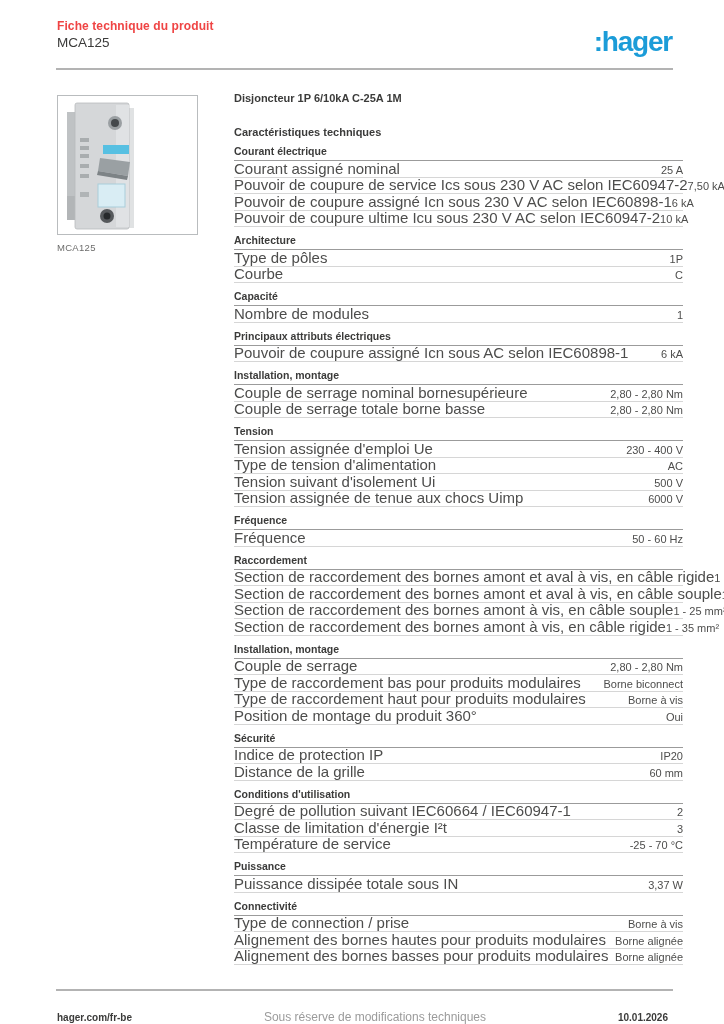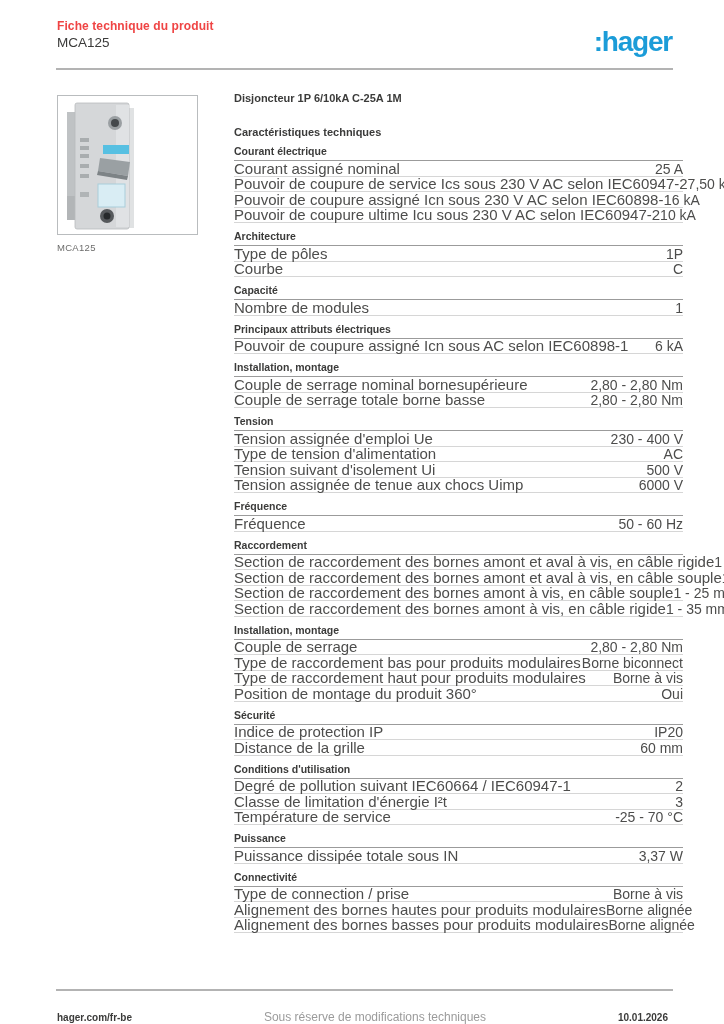--- a/index.html
+++ b/index.html
@@ -105,21 +105,21 @@
     border-bottom: 1px solid #d6d6d6;
     padding: 1.5px 0 1px 0;
   }
   .row-label {
     font-size: 15px;
     color: #4d4d4c;
     line-height: 11px;
     white-space: nowrap;
   }
   .row-value {
-    font-size: 14px;
+    font-size: 11px;
     color: #4d4d4c;
     line-height: 11px;
     white-space: nowrap;
     text-align: left;
   }
 
   
   .footer-rule {
     position: absolute;
     left: 56px;

